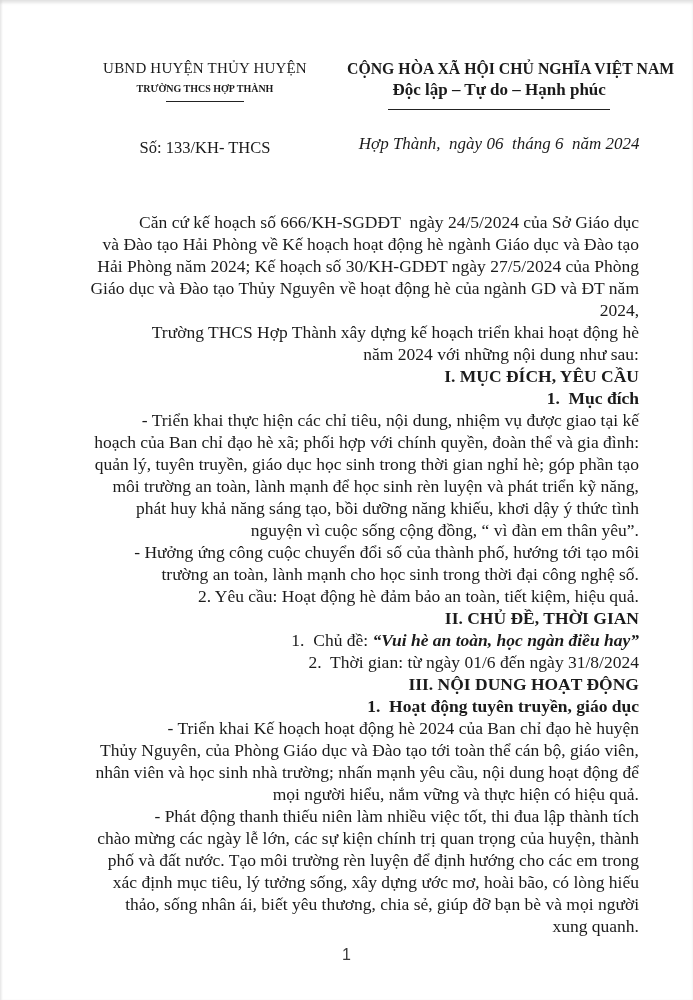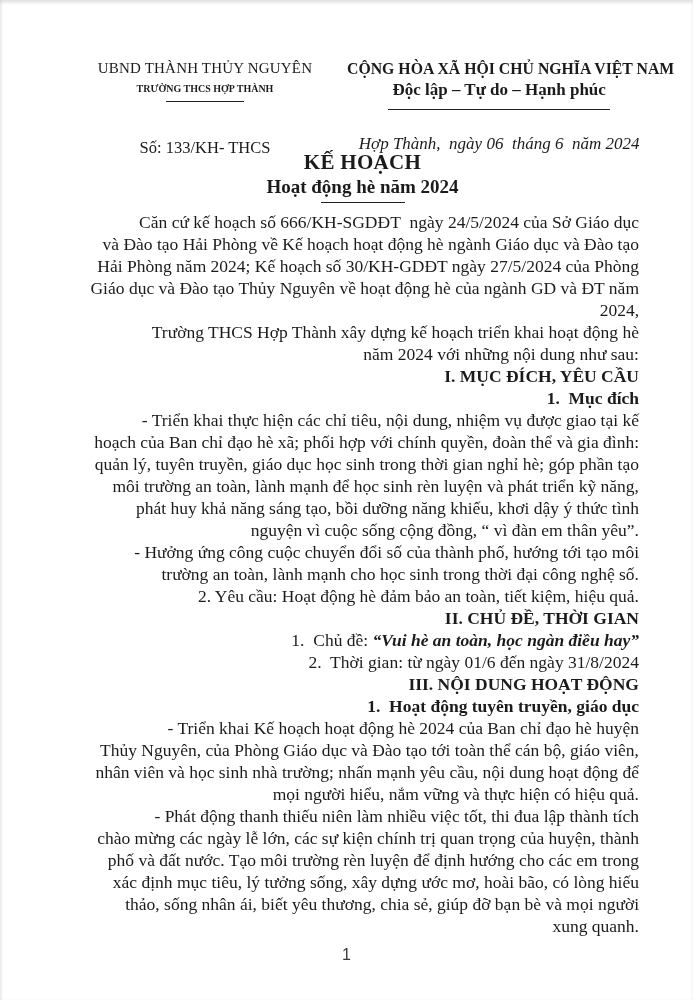--- a/index.html
+++ b/index.html
@@ -95,39 +95,34 @@
     font-family: "Liberation Sans", "DejaVu Sans", sans-serif;
   }
 </style>
 </head>
 <body>
 
 <div class="page">
 
   <header class="doc-header">
     <div class="header-left">
-      <div class="org-line1">UBND THÀNH THỦY NGUYÊN</div>
+      <div class="org-line1">UBND HUYỆN THỦY HUYỆN</div>
       <div class="org-line2">TRƯỜNG THCS HỢP THÀNH</div>
       <div class="underline-short"></div>
       <div class="doc-number">Số: 133/KH- THCS</div>
     </div>
     <div class="header-right">
       <div class="motto-line1">CỘNG HÒA XÃ HỘI CHỦ NGHĨA VIỆT NAM</div>
       <div class="motto-line2">
         <span class="motto-underline-wrap">Độc lập – Tự do – Hạnh phúc</span>
       </div>
       <div class="date-line">Hợp Thành,&nbsp; ngày 06&nbsp; tháng 6&nbsp; năm 2024</div>
     </div>
   </header>
 
-  <section class="title-block">
-    <div class="title-main">KẾ HOẠCH</div>
-    <div class="title-sub">Hoạt động hè năm 2024</div>
-    <div class="title-underline"></div>
-  </section>
 
   <main class="body-text">
     <p class="para">Căn cứ kế hoạch số 666/KH-SGDĐT&nbsp; ngày 24/5/2024 của Sở Giáo dục và Đào tạo Hải Phòng về Kế hoạch hoạt động hè ngành Giáo dục và Đào tạo Hải Phòng năm 2024; Kế hoạch số 30/KH-GDĐT ngày 27/5/2024 của Phòng Giáo dục và Đào tạo Thủy Nguyên về hoạt động hè của ngành GD và ĐT năm 2024,</p>
     <p class="para">Trường THCS Hợp Thành xây dựng kế hoạch triển khai hoạt động hè năm 2024 với những nội dung như sau:</p>
 
     <p class="heading">I. MỤC ĐÍCH, YÊU CẦU</p>
     <p class="heading">1.&nbsp; Mục đích</p>
 
     <p class="para">- Triển khai thực hiện các chỉ tiêu, nội dung, nhiệm vụ được giao tại kế hoạch của Ban chỉ đạo hè xã; phối hợp với chính quyền, đoàn thể và gia đình: quản lý, tuyên truyền, giáo dục học sinh trong thời gian nghỉ hè; góp phần tạo môi trường an toàn, lành mạnh để học sinh rèn luyện và phát triển kỹ năng, phát huy khả năng sáng tạo, bồi dưỡng năng khiếu, khơi dậy ý thức tình nguyện vì cuộc sống cộng đồng, “ vì đàn em thân yêu”.</p>
     <p class="para">- Hưởng ứng công cuộc chuyển đổi số của thành phố, hướng tới tạo môi trường an toàn, lành mạnh cho học sinh trong thời đại công nghệ số.</p>

